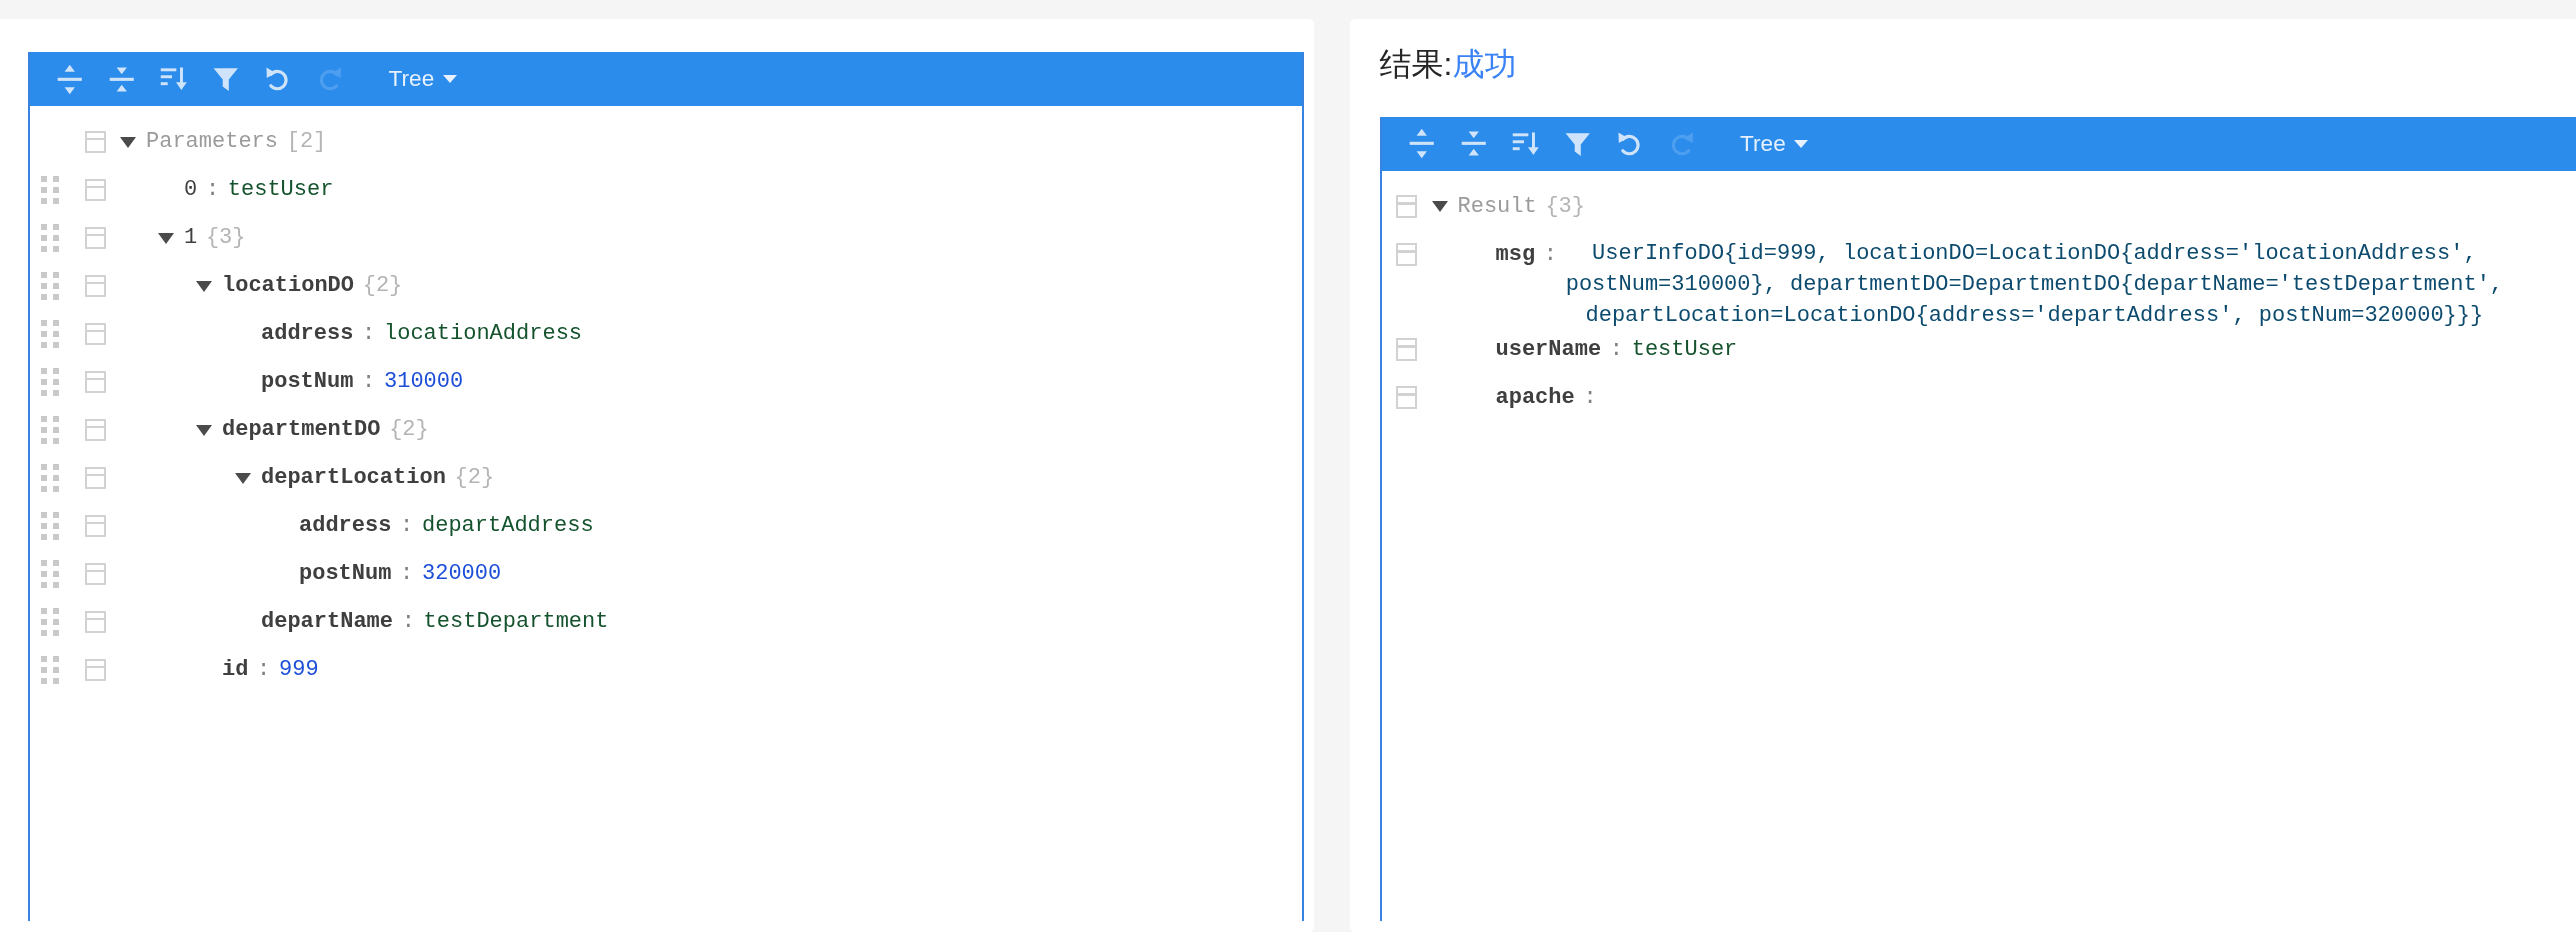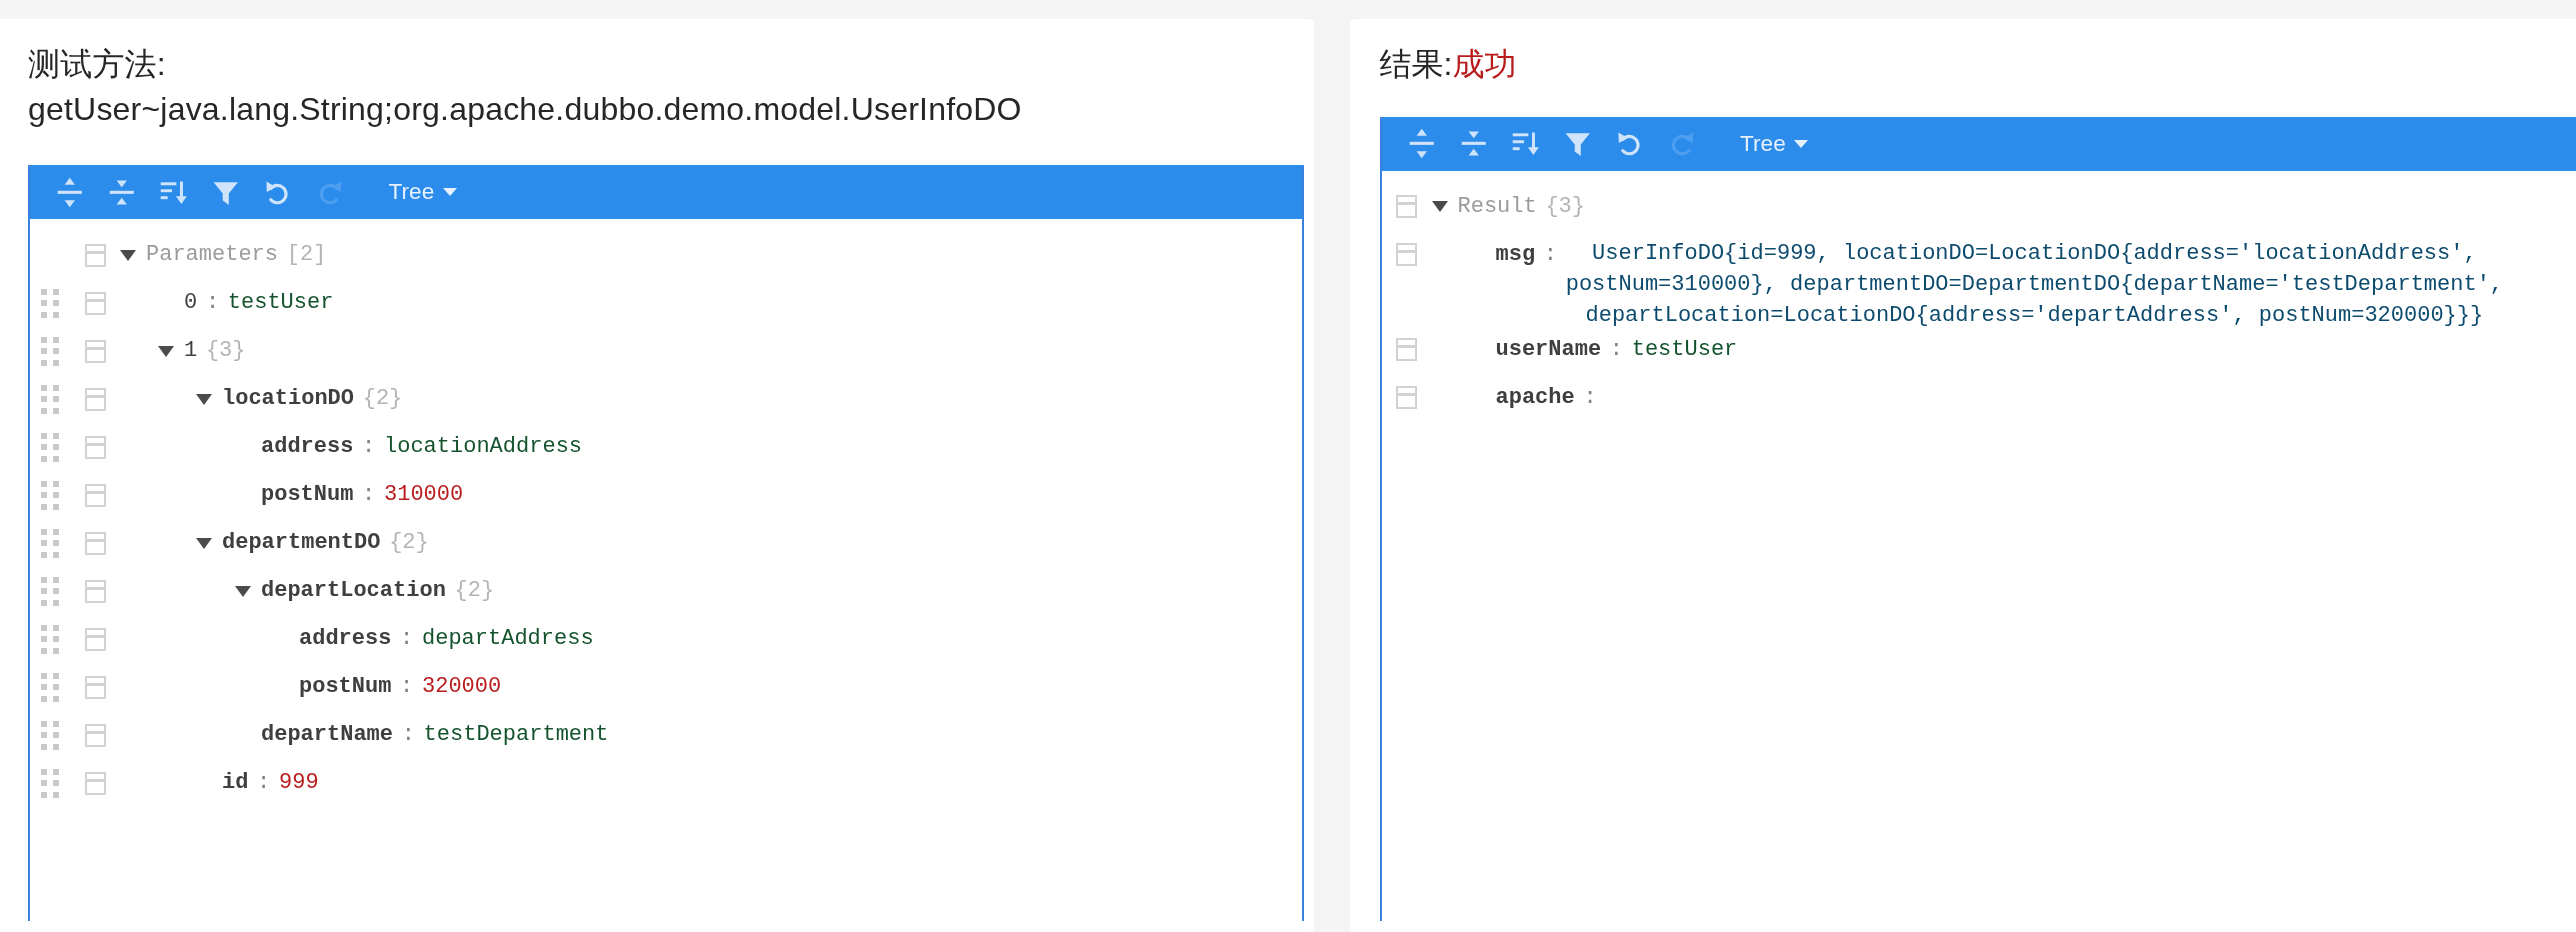--- a/index.html
+++ b/index.html
@@ -55,21 +55,21 @@
   .heading {
     padding: 22.6px 0 0 28px;
     color: #262626;
     font-size: 32px;
     line-height: 1.42;
     letter-spacing: 0.2px;
     white-space: nowrap;
   }
   .heading-line2 { display: block; }
   .heading-label { color: #262626; }
-  .status-ok { color: #b91c1c; }
+  .status-ok { color: #3b82f6; }
 
   .heading-right {
     padding: 22.6px 0 0 29.5px;
     font-size: 32px;
     line-height: 1.42;
     white-space: nowrap;
   }
 
   
   .editor {
@@ -212,44 +212,40 @@
     border-top: 11.3px solid #4b4b4b;
   }
   .expand.empty .tri { border: 0; }
 
   .k-root { color: #9b9b9b; }
   .k-field { color: #3f3f3f; font-weight: 600; }
   .k-index { color: #3f3f3f; }
   .count { color: #b4b4b4; margin-left: 8.7px; }
   .sep { color: #808080; margin: 0 8.7px; }
   .v-str { color: #14532d; }
-  .v-num { color: #b91c1c; font-family: Liberation Mono, monospace; }
+  .v-num { color: #1d4ed8; font-family: Liberation Mono, monospace; }
   .multiline {
     color: #0c4a6e;
     line-height: 31px;
     white-space: pre;
     padding-top: 7.8px;
   }
   .kv { display: flex; align-items: flex-start; }
   .kv .kname { line-height: 48px; }
   .kv .sep-top { line-height: 48px; }
   .row.row-tall .kv .kname,
   .row.row-tall .kv .sep-top { line-height: 48px; }
 </style>
 </head>
 <body>
 
 <div class="page">
 
   <section class="panel panel-left">
 
-    <div class="heading">
-      <span>测试方法:</span>
-      <span class="heading-line2">getUser~java.lang.String;org.apache.dubbo.demo.model.UserInfoDO</span>
-    </div>
 
     <div class="editor editor-left">
 
       <div class="menu">
         <button class="menu-btn" title="expand all">
           <svg width="29.5" height="31" viewBox="0 0 34 36" aria-hidden="true">
             <g fill="#cfe4fb">
               <path d="M17 1 L23 9 L11 9 Z"></path>
               <rect x="3" y="16" width="28" height="3.6"></rect>
               <path d="M17 35 L23 27 L11 27 Z"></path>

